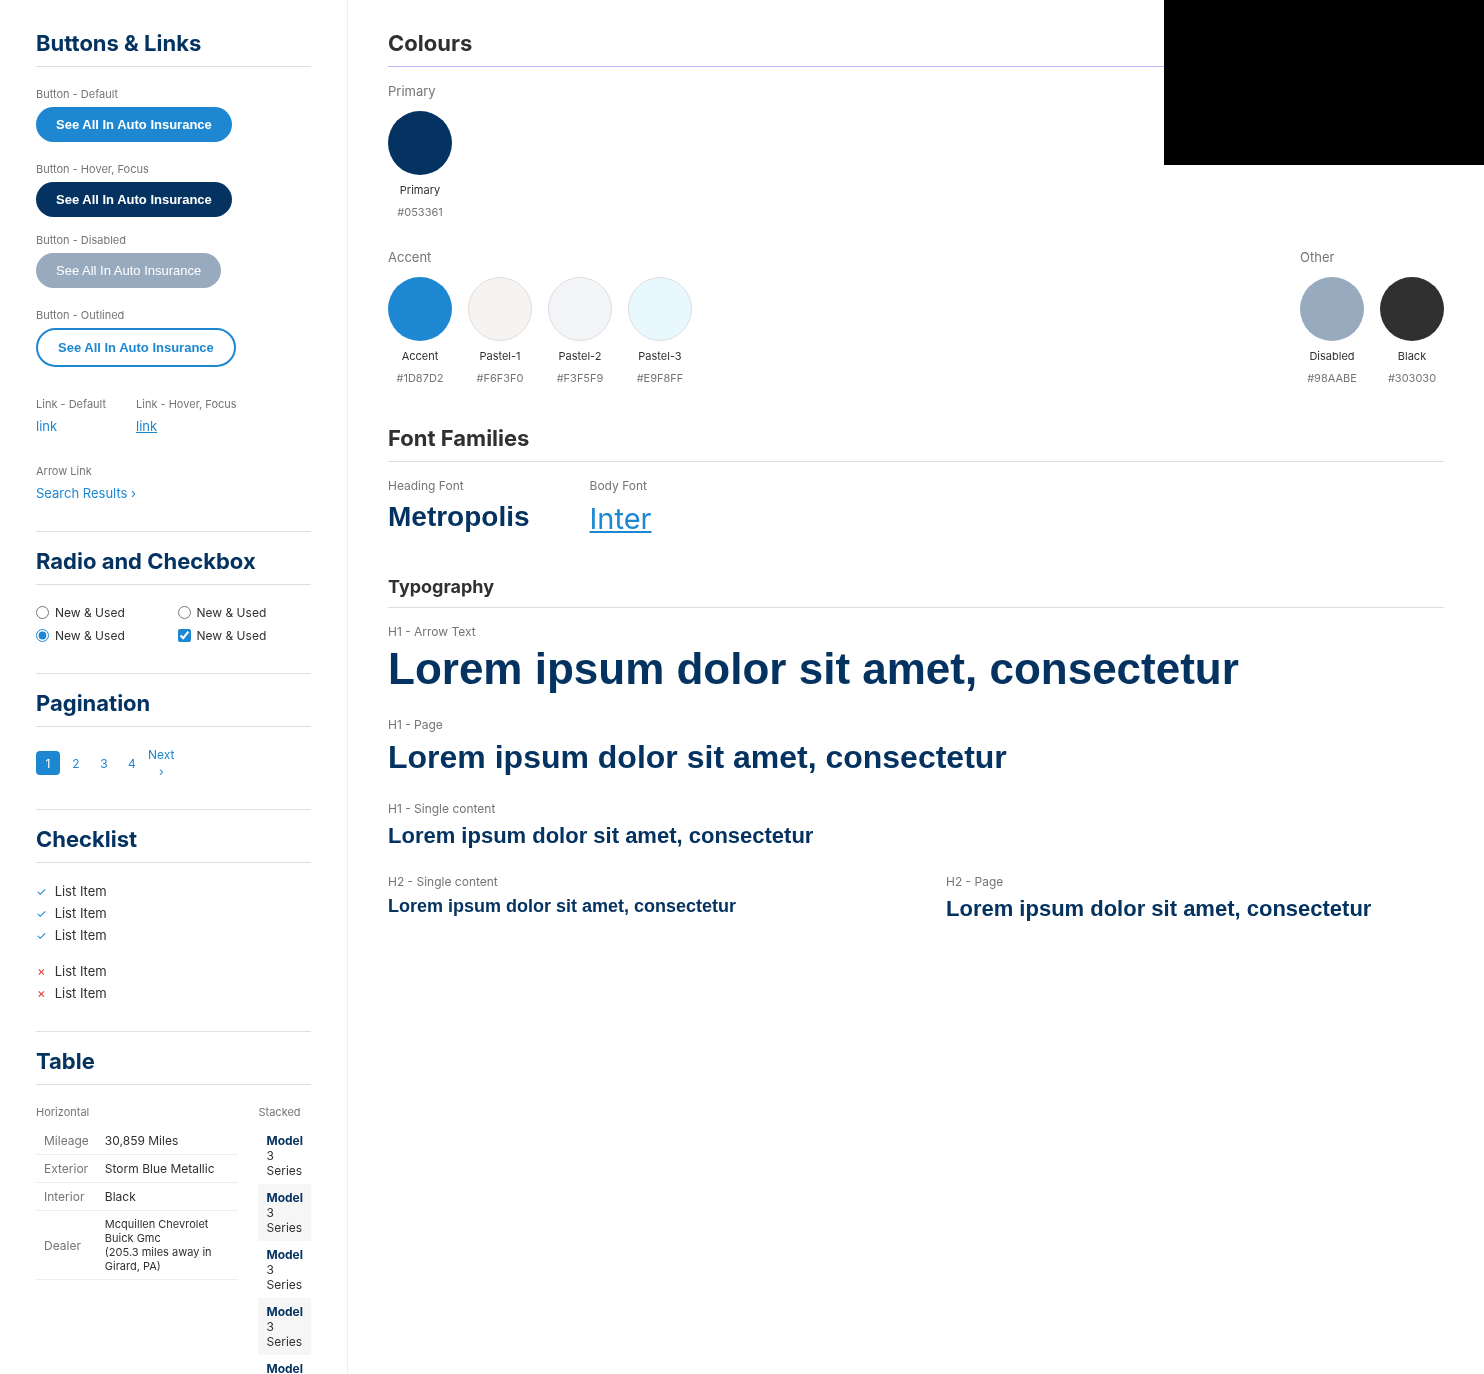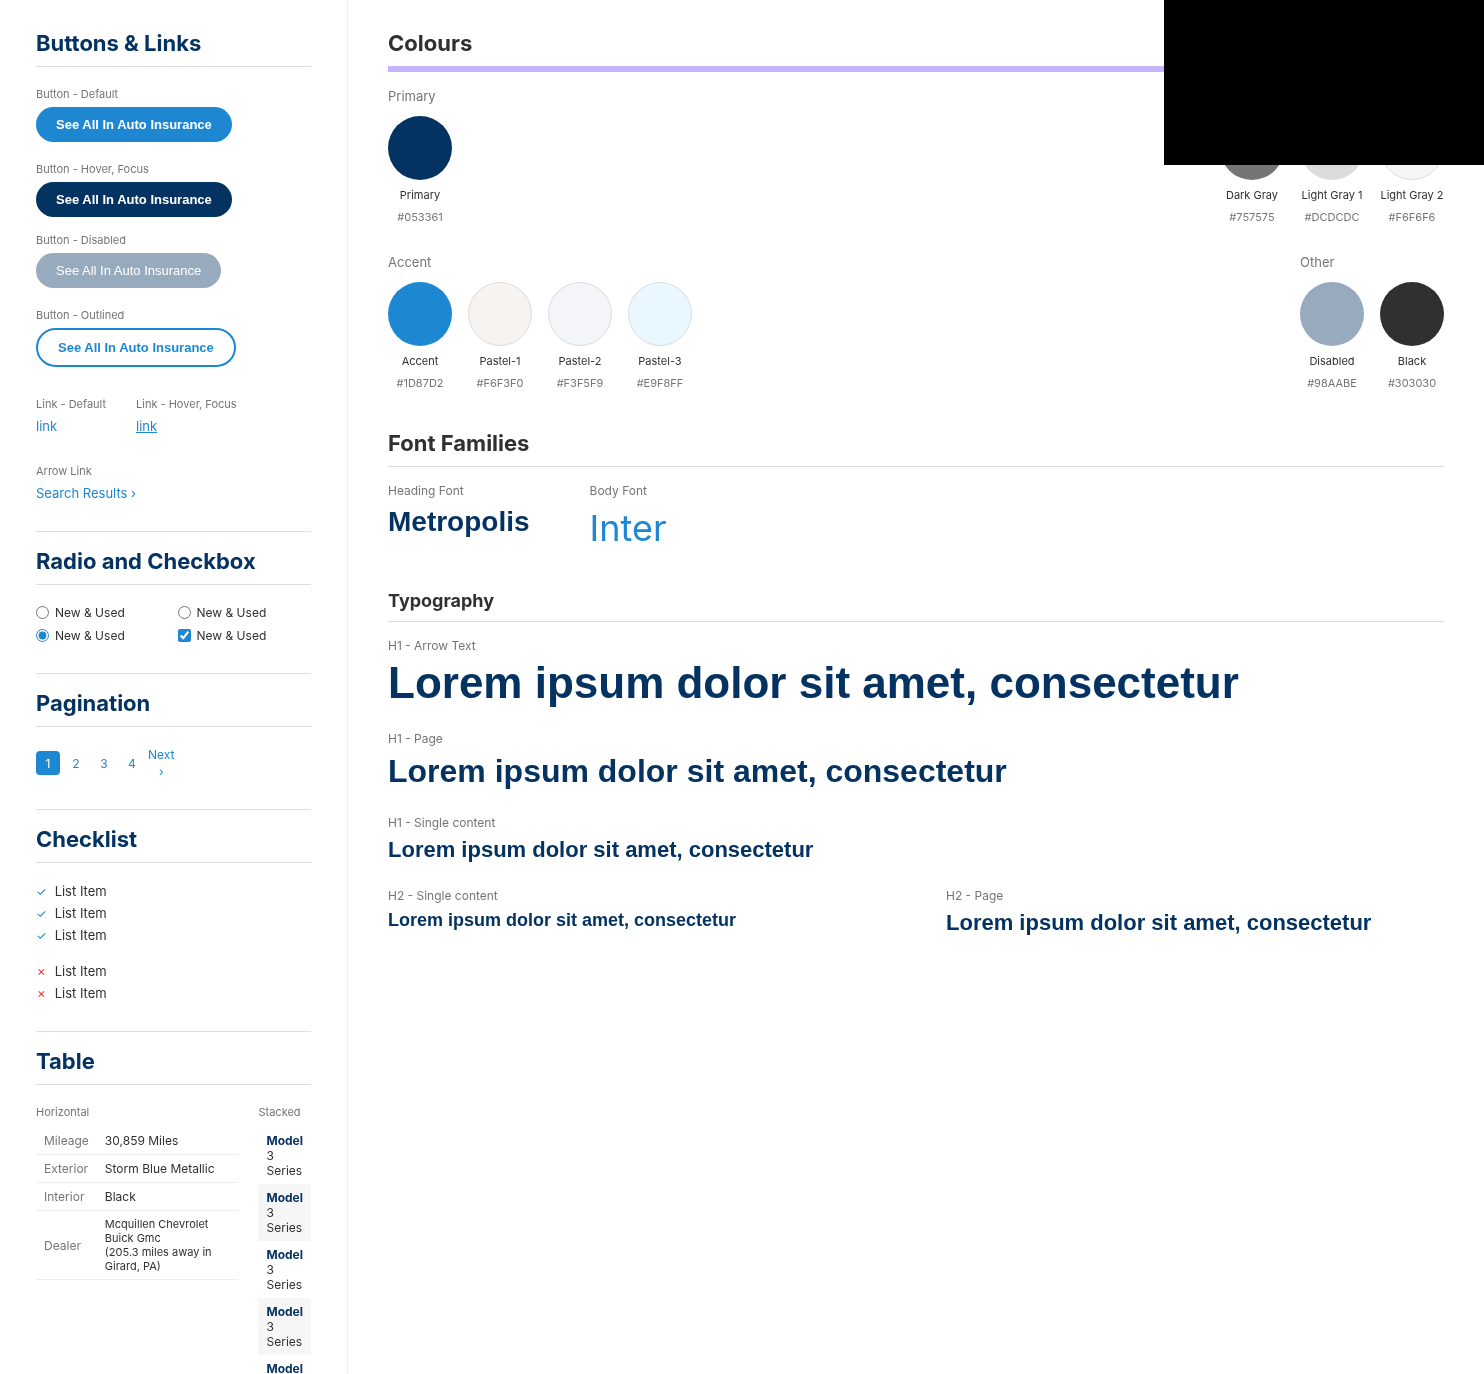--- a/index.html
+++ b/index.html
@@ -62,36 +62,36 @@
     .stacked-row { padding: 6px 8px; }
     .stacked-row.alt { background: #F6F6F6; }
     .stacked-row .model-label { font-weight: 700; color: #053361; }
     .stacked-row .model-value { color: #303030; }
 
     
     .right-panel { flex: 1; padding: 30px 40px; background: #fff; }
 
     
     .colours-section { margin-bottom: 40px; }
-    .colours-section h2 { font-size: 22px; font-weight: 700; color: #303030; margin-bottom: 16px; padding-bottom: 10px; border-bottom: 6px solid #c4b5fd; }
+    .colours-section h2 { font-size: 22px; font-weight: 700; color: #303030; margin-bottom: 16px; padding-bottom: 10px; border-bottom: 1px solid #c4b5fd; }
     .colour-row { display: flex; gap: 60px; margin-bottom: 30px; }
     .colour-group-title { font-size: 13px; color: #757575; margin-bottom: 12px; }
     .colour-swatches { display: flex; gap: 16px; }
     .swatch-item { display: flex; flex-direction: column; align-items: center; gap: 8px; }
     .swatch-circle { border-radius: 50%; width: 64px; height: 64px; }
     .swatch-name { font-size: 11px; color: #303030; text-align: center; }
     .swatch-hex { font-size: 11px; color: #757575; text-align: center; }
 
     
     .fonts-section { margin-bottom: 40px; }
     .fonts-section h2 { font-size: 22px; font-weight: 700; color: #303030; margin-bottom: 16px; padding-bottom: 10px; border-bottom: 1px solid #ddd; }
     .font-row { display: flex; gap: 60px; }
     .font-label { font-size: 12px; color: #757575; margin-bottom: 8px; }
     .font-heading { font-size: 28px; font-weight: 700; color: #053361; font-family: 'Arial Black', Arial, sans-serif; }
-    .font-body { font-size: 36px; color: #1D87D2; font-family: 'Inter', Arial, sans-serif; }
+    .font-body { font-size: 29px; color: #1D87D2; font-family: 'Inter', Arial, sans-serif; text-decoration: underline; }
 
     
     .typography-section { }
     .typography-section h2 { font-size: 18px; font-weight: 700; color: #303030; margin-bottom: 16px; padding-bottom: 10px; border-bottom: 1px solid #ddd; }
     .typo-group { margin-bottom: 24px; }
     .typo-label { font-size: 12px; color: #757575; margin-bottom: 6px; }
     .typo-h1-hero { font-size: 44px; font-weight: 700; color: #053361; line-height: 1.1; font-family: 'Arial Black', Arial, sans-serif; }
     .typo-h1-page { font-size: 32px; font-weight: 700; color: #053361; line-height: 1.2; font-family: 'Arial Black', Arial, sans-serif; }
     .typo-h1-single { font-size: 22px; font-weight: 700; color: #053361; line-height: 1.3; font-family: 'Arial Black', Arial, sans-serif; }
     .typo-h2-single { font-size: 18px; font-weight: 700; color: #053361; line-height: 1.3; font-family: 'Arial Black', Arial, sans-serif; }
@@ -296,37 +296,20 @@
           <div class="colour-swatches">
             <div class="swatch-item">
               <div class="swatch-circle" style="background:#053361;"></div>
               <span class="swatch-name">Primary</span>
               <span class="swatch-hex">#053361</span>
             </div>
           </div>
         </div>
         <div style="margin-left:auto;">
           <div class="colour-group-title">Grey Scale</div>
-          <div class="colour-swatches">
-            <div class="swatch-item">
-              <div class="swatch-circle" style="background:#757575;"></div>
-              <span class="swatch-name">Dark Gray</span>
-              <span class="swatch-hex">#757575</span>
-            </div>
-            <div class="swatch-item">
-              <div class="swatch-circle" style="background:#DCDCDC;"></div>
-              <span class="swatch-name">Light Gray 1</span>
-              <span class="swatch-hex">#DCDCDC</span>
-            </div>
-            <div class="swatch-item">
-              <div class="swatch-circle" style="background:#F6F6F6; border:1px solid #ddd;"></div>
-              <span class="swatch-name">Light Gray 2</span>
-              <span class="swatch-hex">#F6F6F6</span>
-            </div>
-          </div>
         </div>
       </div>
 
       <div class="colour-row">
         <div>
           <div class="colour-group-title">Accent</div>
           <div class="colour-swatches">
             <div class="swatch-item">
               <div class="swatch-circle" style="background:#1D87D2;"></div>
               <span class="swatch-name">Accent</span>

